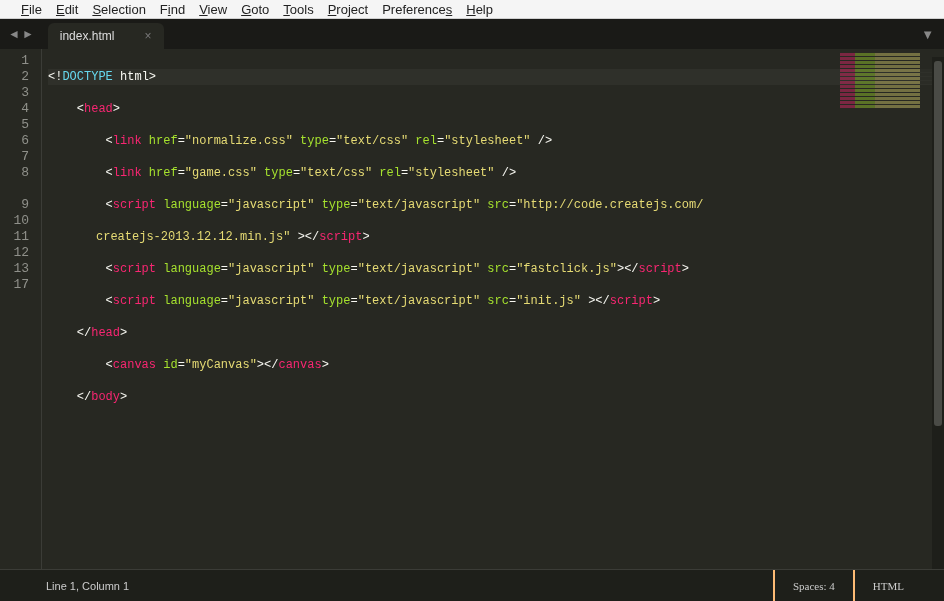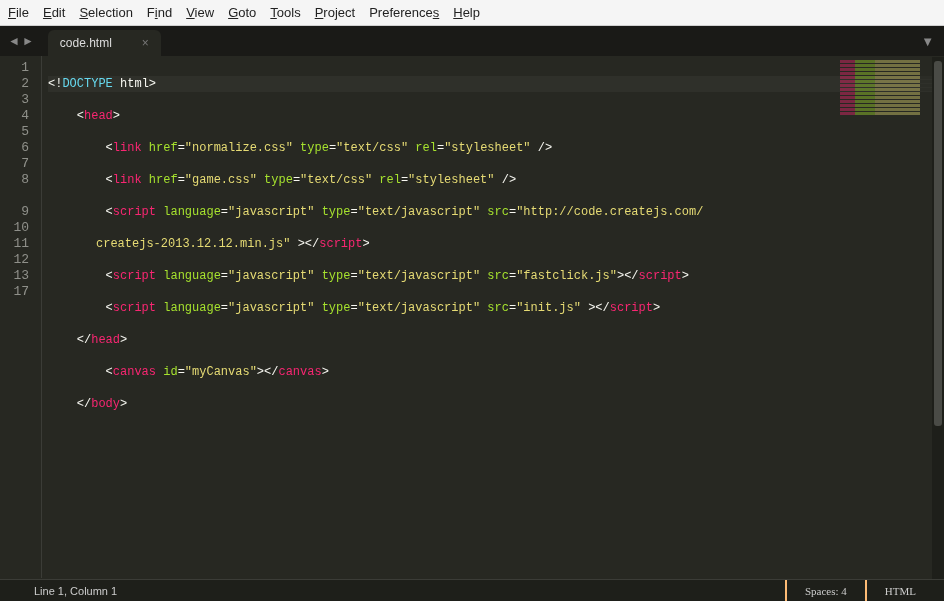--- a/index.html
+++ b/index.html
@@ -6,24 +6,24 @@
 body {
   font-family: -apple-system, "Segoe UI", sans-serif;
   background: #272822;
   width: 944px;
   height: 601px;
   overflow: hidden;
   font-size: 13px;
 }
 .menubar {
   background: #f5f5f5;
-  height: 26px;
-  display: flex;
-  align-items: center;
-  padding: 0 8px;
+  height: 19px;
+  display: flex;
+  align-items: center;
+  padding: 0 21px;
   gap: 14px;
   border-bottom: 1px solid #d0d0d0;
   color: #222;
   font-size: 13px;
 }
 .menubar-item { cursor: pointer; }
 .menubar-item u { text-decoration: underline; }
 .tabbar {
   background: #1a1a17;
   height: 30px;
@@ -137,27 +137,27 @@
   height: 70%;
   background: #4a4b46;
   border-radius: 3px;
 }
 
 .statusbar {
   position: absolute;
   bottom: 0;
   left: 0;
   right: 0;
-  height: 22px;
+  height: 32px;
   background: #1e1f1a;
   color: #ccc;
   display: flex;
   align-items: center;
   font-size: 11px;
-  padding: 0 10px;
+  padding: 0 22px;
   border-top: 1px solid #3b3c37;
 }
 .statusbar .menu-icon {
   width: 14px;
   height: 10px;
   display: inline-block;
   margin-right: 10px;
 }
 .statusbar .menu-icon .b {
   height: 2px;
@@ -189,21 +189,21 @@
   <span class="menubar-item">Preference<u>s</u></span>
   <span class="menubar-item"><u>H</u>elp</span>
 </div>
 
 <div class="tabbar">
   <div class="nav-arrows">
     <span class="nav-arrow">◄</span>
     <span class="nav-arrow">►</span>
   </div>
   <div class="tab">
-    <span>code.html</span>
+    <span>index.html</span>
     <span class="tab-close">×</span>
   </div>
   <span class="tabbar-drop">▼</span>
 </div>
 
 <div class="editor">
 
   <div class="gutter">
     <div class="ln">1</div>
     <div class="ln">2</div>

